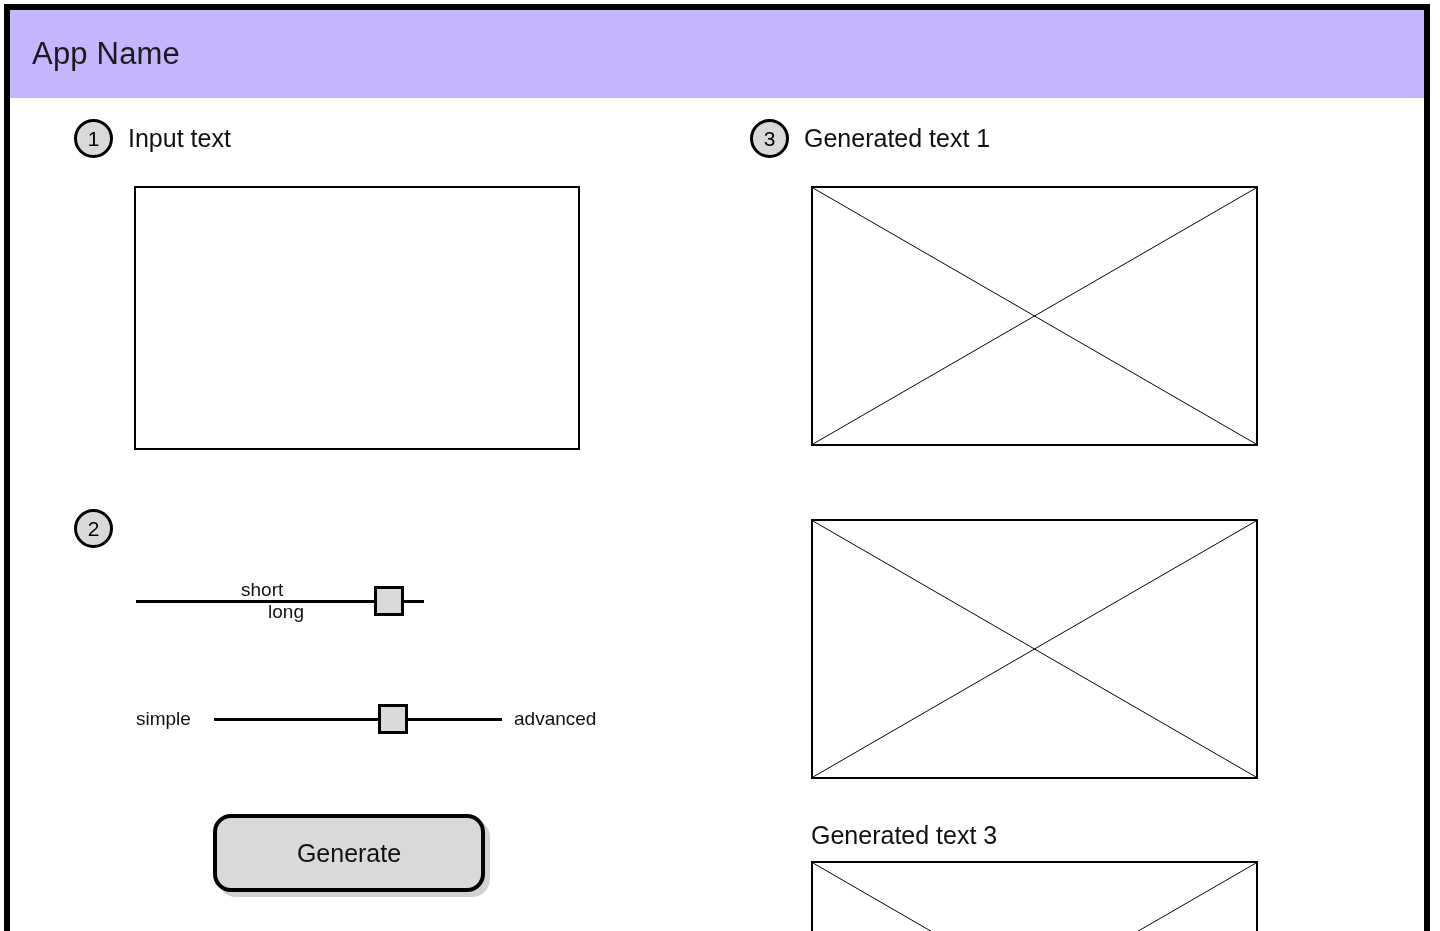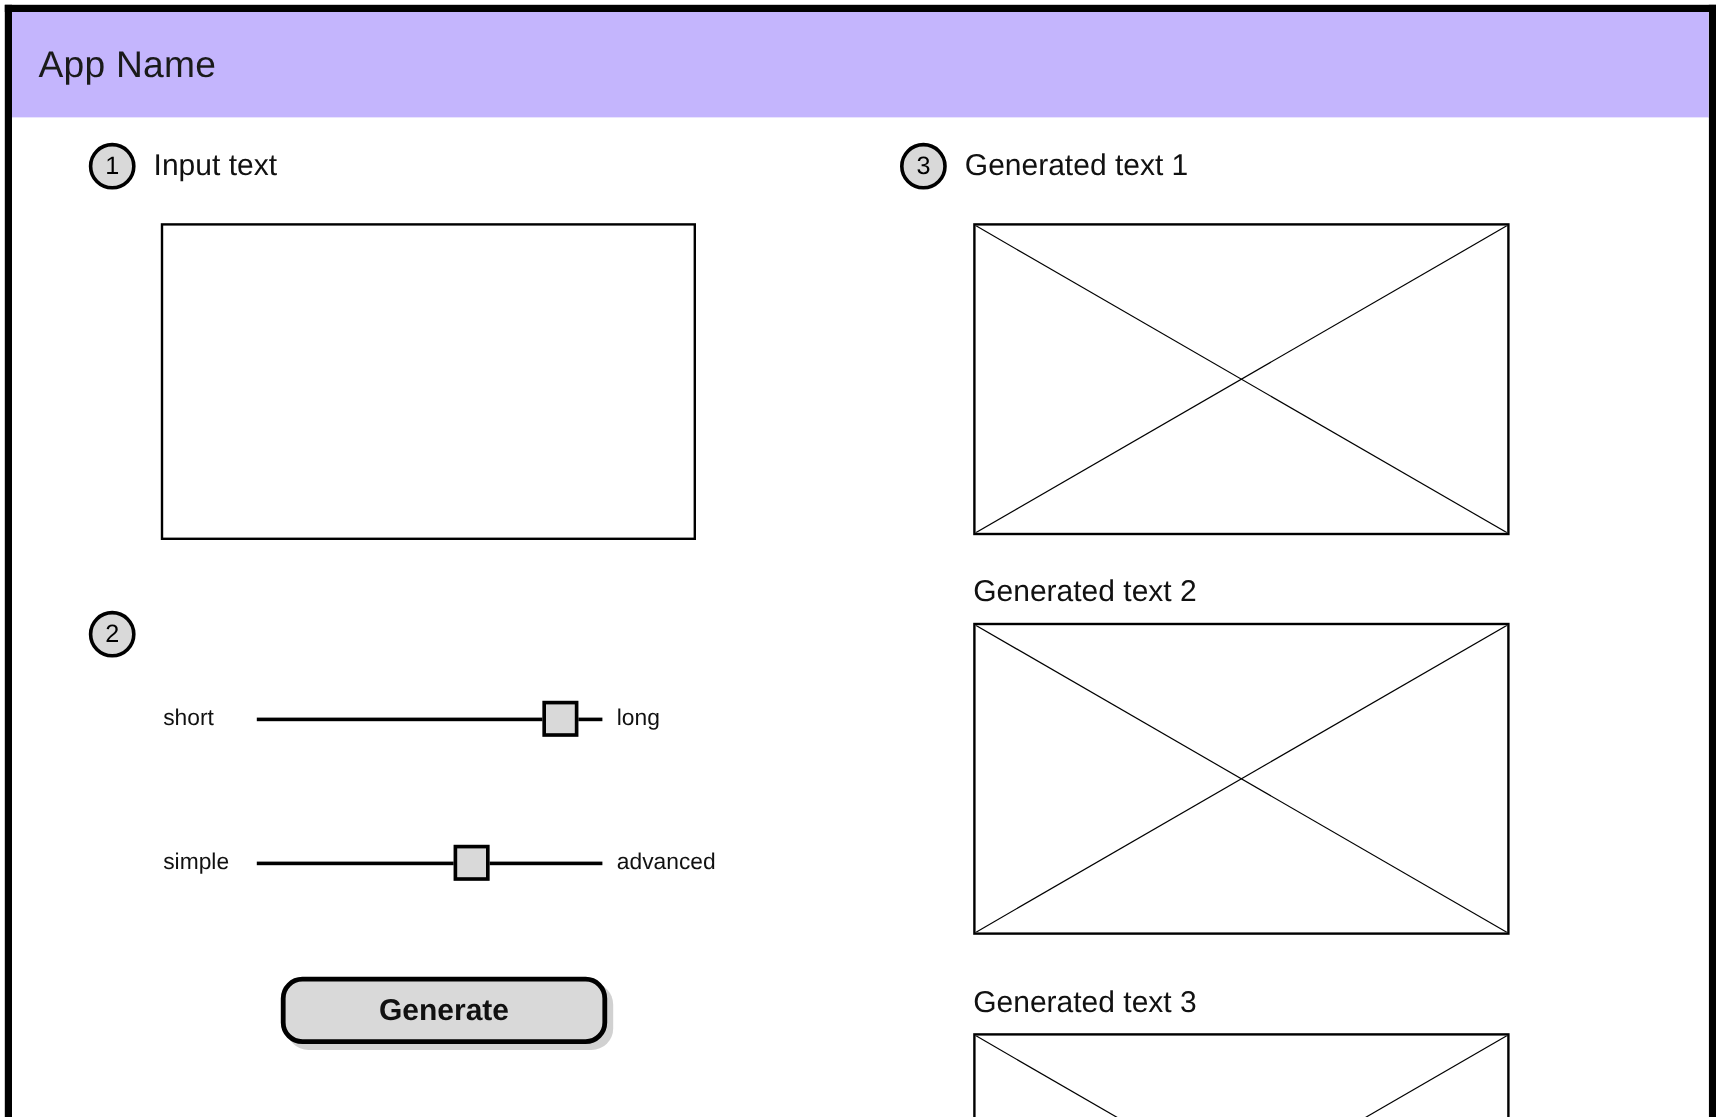--- a/index.html
+++ b/index.html
@@ -197,56 +197,53 @@
       <div class="step-badge">1</div>
       <div class="section-label with-badge">Input text</div>
     </div>
 
     <div class="input-box" style="left:124px; top:88px; width:446px; height:264px;"></div>
 
     <div class="section-head" style="left:64px; top:411px;">
       <div class="step-badge">2</div>
     </div>
 
-    <div class="slider-row" style="left:126px; top:481px;">
+    <div class="slider-row" style="left:126px; top:481px;flex-direction:column;">
       <div class="slider-label left">short</div>
       <div class="slider-track-wrap" style="width:288px;">
         <div class="slider-track"></div>
         <div class="slider-thumb" id="thumb-0" style="left:88%;"></div>
       </div>
       <div class="slider-label right">long</div>
     </div>
 
 
     <div class="slider-row" style="left:126px; top:601px;">
       <div class="slider-label left">simple</div>
       <div class="slider-track-wrap" style="width:288px;">
         <div class="slider-track"></div>
         <div class="slider-thumb" id="thumb-2" style="left:62%;"></div>
       </div>
       <div class="slider-label right">advanced</div>
     </div>
 
-    <div class="generate-btn" style="left:224px; top:716px; width:272px; height:56px;font-weight:bold;">Generate</div>
+    <div class="generate-btn" style="left:203px; top:716px; width:272px; height:78px;">Generate</div>
 
     <div class="result-head" style="left:740px; top:21px;">
       <div class="step-badge">3</div>
       <div class="section-label with-badge">Generated text 1</div>
     </div>
 
     <div class="placeholder" style="left:801px; top:88px; width:447px; height:260px;">
       <svg viewBox="0 0 447 260" preserveAspectRatio="none">
         <line x1="0" y1="0" x2="447" y2="260"></line>
         <line x1="447" y1="0" x2="0" y2="260"></line>
       </svg>
     </div>
 
-    <div class="result-head" style="left:801px; top:381px;">
-      <div class="section-label">Generated text 2</div>
-    </div>
 
     <div class="placeholder" style="left:801px; top:421px; width:447px; height:260px;">
       <svg viewBox="0 0 447 260" preserveAspectRatio="none">
         <line x1="0" y1="0" x2="447" y2="260"></line>
         <line x1="447" y1="0" x2="0" y2="260"></line>
       </svg>
     </div>
 
     <div class="result-head" style="left:801px; top:723px;">
       <div class="section-label">Generated text 3</div>

